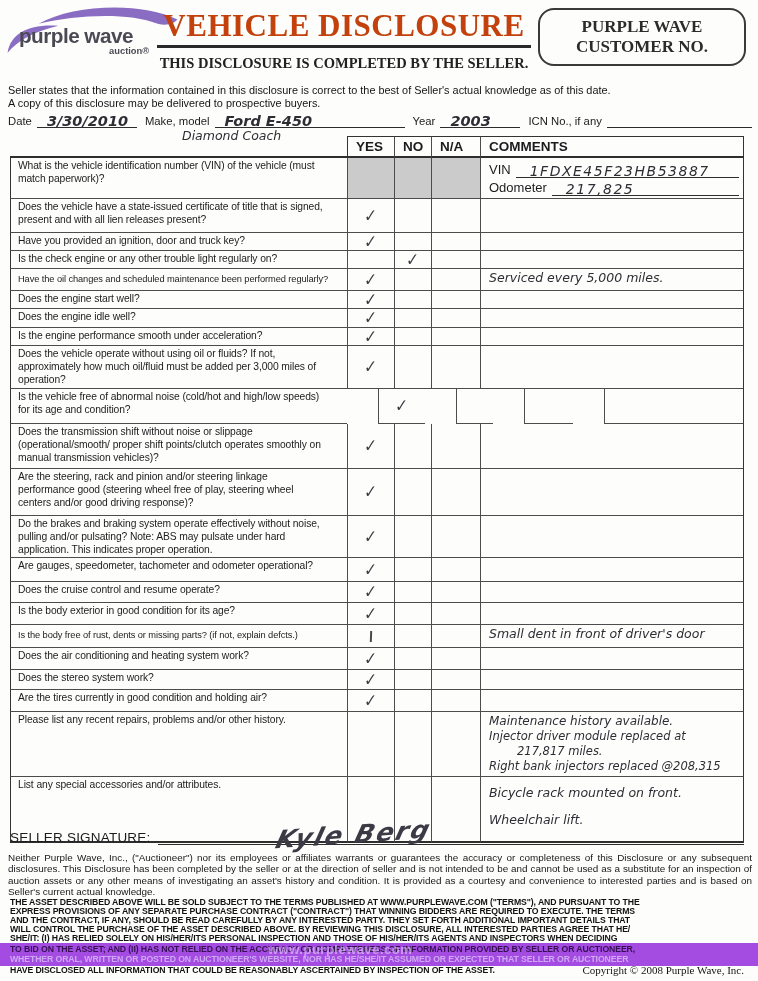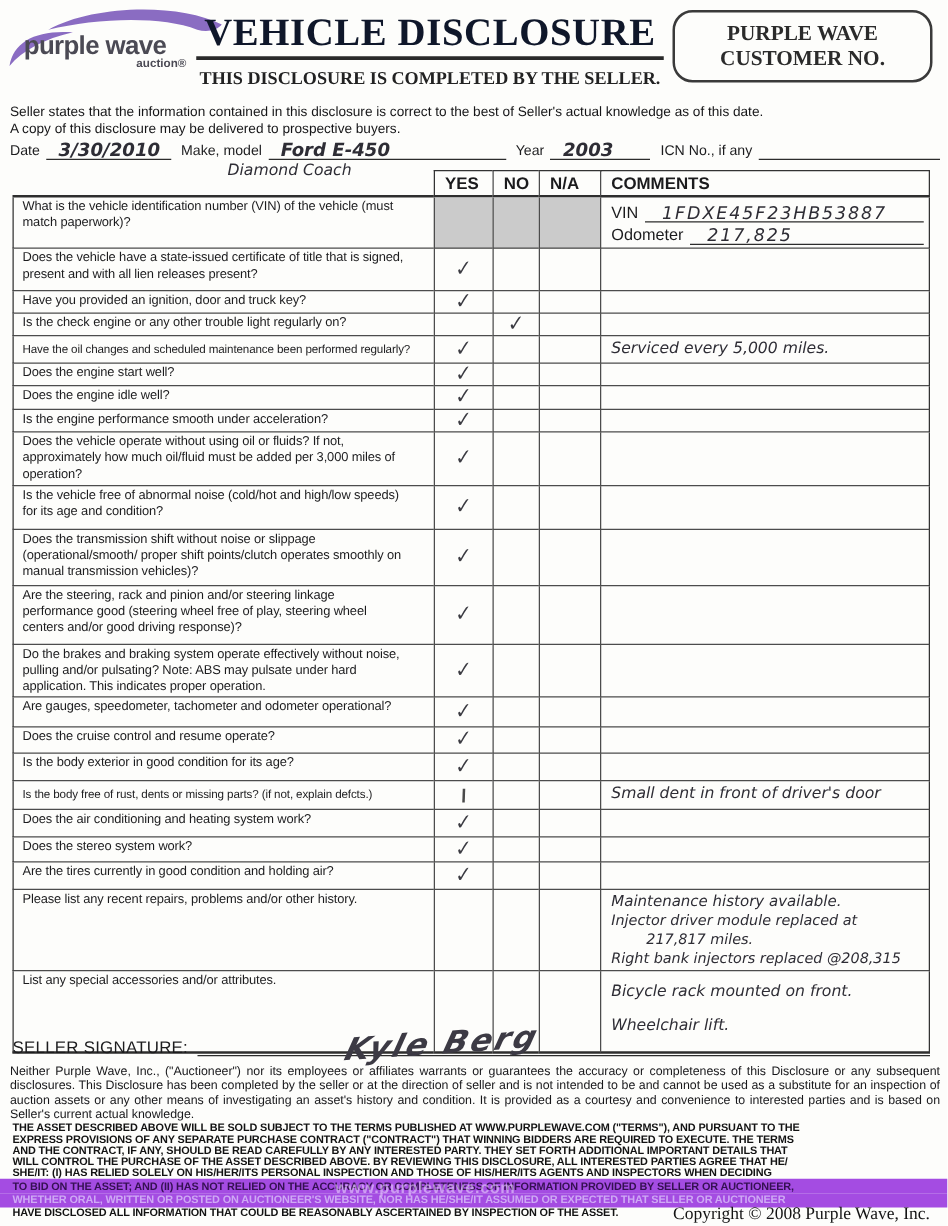--- a/index.html
+++ b/index.html
@@ -3,21 +3,21 @@
 <meta charset="utf-8">
 <style>
   html,body{margin:0;padding:0;background:#ffffff;}
   .page{position:relative;width:758px;height:981px;background:#fdfdfb;overflow:hidden;
         font-family:"Liberation Sans",sans-serif;color:#1c1c1e;}
   
   .logo{position:absolute;left:6px;top:2px;}
   .logo-svg text{font-family:"Liberation Sans",sans-serif;}
   .titlewrap{position:absolute;left:148px;top:8px;width:392px;text-align:center;}
   .title{font-family:"Liberation Serif",serif;font-weight:bold;font-size:31px;letter-spacing:.5px;
-         color:#0f172a;border-bottom:3px solid #2a2a2a;display:inline-block;padding:0 6px 1px;}
+         color:#c2410c;border-bottom:3px solid #2a2a2a;display:inline-block;padding:0 6px 1px;}
   .subtitle{margin-top:7px;font-family:"Liberation Serif",serif;font-weight:bold;font-size:14.5px;color:#222;}
   .custbox{position:absolute;right:12px;top:8px;width:208px;height:58px;border:2px solid #3a3a3a;
            border-radius:16px;box-sizing:border-box;text-align:center;padding-top:7px;
            font-family:"Liberation Serif",serif;font-weight:bold;font-size:17px;line-height:20px;color:#2b2b2b;}
   .intro{position:absolute;left:8px;top:84px;width:744px;font-size:10.9px;line-height:13px;color:#151517;}
   
   .daterow{position:absolute;left:8px;top:110px;width:744px;display:flex;align-items:flex-end;font-size:11.3px;}
   .dlabel{white-space:nowrap;padding:0 5px 1px 0;}
   .blank{border-bottom:1.2px solid #2c2c2c;display:inline-block;position:relative;height:17px;margin-right:8px;font-weight:bold;}
   .blank .hw{position:absolute;left:10px;bottom:-2px;font-size:14.5px;white-space:nowrap;}
@@ -59,21 +59,21 @@
             transform:skewX(-18deg) rotate(-4deg);color:#3c3a44;letter-spacing:2px;}
   .disclaimer{position:absolute;left:8px;top:852px;width:744px;font-size:9.9px;line-height:11.4px;
               text-align:justify;color:#17171a;}
   .terms{position:absolute;left:10px;top:898px;width:744px;}
   .tline{font-weight:bold;font-size:8.7px;line-height:9.1px;white-space:nowrap;letter-spacing:-.1px;color:#121212;}
   .hl{background:#a44ce2;margin-left:-10px;padding-left:10px;margin-right:-14px;padding-right:14px;}
   .hl-dark{color:#351052;padding-top:2px;}
   .hl-light{color:#cfa9f5;padding-bottom:2px;}
   .watermark{position:absolute;left:258px;top:44px;font-size:13px;font-weight:bold;
              color:rgba(238,224,255,.55);letter-spacing:.5px;}
-  .copyright{position:absolute;right:14px;top:964px;font-family:"Liberation Serif",serif;font-size:14px;color:#141414;}
+  .copyright{position:absolute;right:14px;top:964px;font-family:"Liberation Serif",serif;font-size:11px;color:#141414;}
 </style>
 </head>
 <body>
 
 <div class="page">
 
   <div class="logo">
     <svg class="logo-svg" viewBox="0 0 330 112" width="172" height="58">
       <path d="M62 42 C130 4 262 0 330 34 C322 44 306 46 292 42 C236 20 136 24 62 42 Z" fill="#8a6cc2"></path>
       <path d="M2 98 C8 60 44 42 100 46 C56 56 22 74 2 98 Z" fill="#8a6cc2"></path>
@@ -213,21 +213,21 @@
         </div>
         <div class="vrow" style="min-height: 30px;">
           <div class="cell qcell">Does the vehicle operate without using oil or fluids?  If not, approximately how much oil/fluid must be added per 3,000 miles of operation?</div>
           <div class="cell m m0">
             <span class="check">✓</span>
           </div>
           <div class="cell m m1"></div>
           <div class="cell m m2"></div>
           <div class="cell ccell"></div>
         </div>
-        <div class="vrow" style="min-height: 35px;">
+        <div class="vrow" style="min-height: 35px; gap: 31px;">
           <div class="cell qcell">Is the vehicle free of abnormal noise (cold/hot and high/low speeds) for its age and condition?</div>
           <div class="cell m m0">
             <span class="check">✓</span>
           </div>
           <div class="cell m m1"></div>
           <div class="cell m m2"></div>
           <div class="cell ccell"></div>
         </div>
         <div class="vrow" style="min-height: 45px;">
           <div class="cell qcell">Does the transmission shift without noise or slippage (operational/smooth/ proper shift points/clutch operates smoothly on manual transmission vehicles)?</div>

